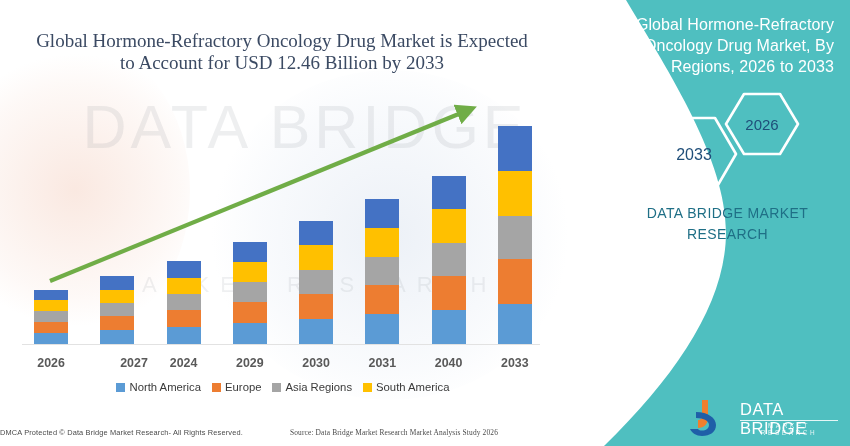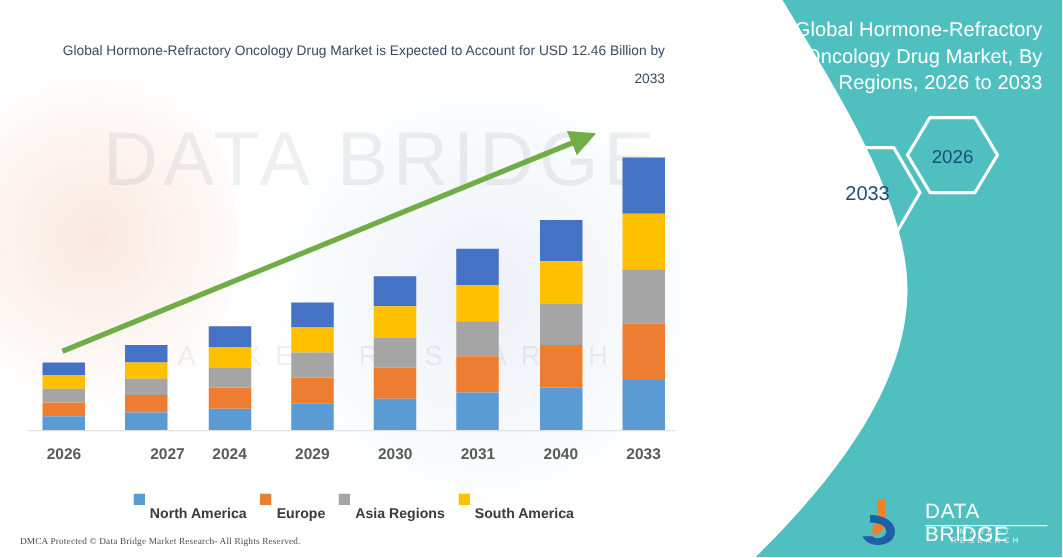--- a/index.html
+++ b/index.html
@@ -104,24 +104,25 @@
     font-size: 14px;
     line-height: 21px;
     letter-spacing: 0.4px;
   }
 
   
   .chart-title {
     position: absolute;
     left: 32px; top: 30px;
     width: 500px;
-    text-align: right;
+    text-align: center;
     color: #3B4A63;
-    font-size: 11px;
+    font-size: 19px;
     line-height: 22px;
+    font-family: Liberation Serif, serif;
   }
 
   
   .plot {
     position: absolute;
     left: 18px; top: 108px;
     width: 530px; height: 236px;
   }
   .bar-group {
     position: absolute;
@@ -178,32 +179,31 @@
     align-items: center;
     gap: 4px;
     white-space: nowrap;
   }
   .legend-swatch {
     width: 9px; height: 9px;
     flex: 0 0 auto;
   }
   .legend-label {
     font-size: 11.3px;
-    font-weight: bold;
+    font-weight: normal;
     color: #3A3A3A;
-    margin-top: 24px;
   }
 
   
   .footer-left {
     position: absolute;
-    left: 16px; top: 428px;
+    left: 0; top: 428px;
     font-size: 7.4px;
     color: #4A4A4A;
-    font-family: Liberation Serif, serif;
+    font-family: Liberation Sans, sans-serif;
     letter-spacing: 0.15px;
   }
   .footer-right {
     position: absolute;
     left: 290px; top: 428px;
     font-size: 7.4px;
     color: #4A4A4A;
     font-family: "Liberation Serif", serif;
     letter-spacing: 0.15px;
   }
@@ -344,20 +344,21 @@
         <span class="legend-swatch" style="background: rgb(165, 165, 165);"></span>
         <span class="legend-label">Asia Regions</span>
       </div>
       <div class="legend-item">
         <span class="legend-swatch" style="background: rgb(255, 192, 0);"></span>
         <span class="legend-label">South America</span>
       </div>
     </div>
 
   <div class="footer-left">DMCA Protected © Data Bridge Market Research- All Rights Reserved.</div>
+  <div class="footer-right">Source: Data Bridge Market Research  Market Analysis Study 2026</div>
 
   <div class="teal-panel">
     <svg width="320" height="446" viewBox="0 0 320 446">
       <path d="M 96 0 L 320 0 L 320 446 L 74 446
                C 150 372, 196 300, 196 232
                C 196 160, 140 74, 96 0 Z" fill="#4FBFC0"></path>
     </svg>
   </div>
 
   <div class="panel-title">Global Hormone-Refractory Oncology Drug Market, By Regions, 2026 to 2033</div>
@@ -366,20 +367,21 @@
     <svg width="190" height="110" viewBox="0 0 190 110">
 
       <polygon points="12,66 33,30 75,30 96,66 75,102 33,102" fill="none" stroke="#ffffff" stroke-width="2.6" stroke-linejoin="round"></polygon>
       <text class="hex-label" x="54" y="72">2033</text>
 
       <polygon points="86,36 104,6 140,6 158,36 140,66 104,66" fill="none" stroke="#ffffff" stroke-width="2.6" stroke-linejoin="round"></polygon>
       <text class="hex-label small" x="122" y="42">2026</text>
     </svg>
   </div>
 
+  <div class="dbmr-text">DATA BRIDGE MARKET RESEARCH</div>
 
   <div class="logo">
     <svg class="logo-mark" width="48" height="40" viewBox="0 0 48 40">
       <path d="M8 2 L18 2 L18 20 C18 26 14 30 8 30 L8 22 C11 22 12 20 12 17 L12 2 Z" fill="#F07F2D"></path>
       <path d="M6 14 C18 14 26 20 26 27 C26 34 20 38 12 38 C6 38 2 35 0 31 L8 31 C9 32 10 32.5 12 32.5 C16 32.5 19 30.5 19 27 C19 23 14 20 6 20 Z" fill="#1F5FA8"></path>
     </svg>
     <div class="logo-main">DATA BRIDGE</div>
     <div class="logo-rule"></div>
     <div class="logo-sub">MARKET RESEARCH</div>
   </div>

